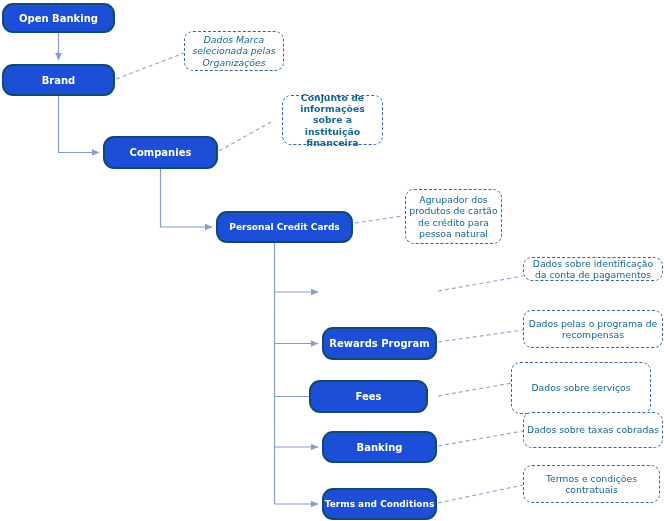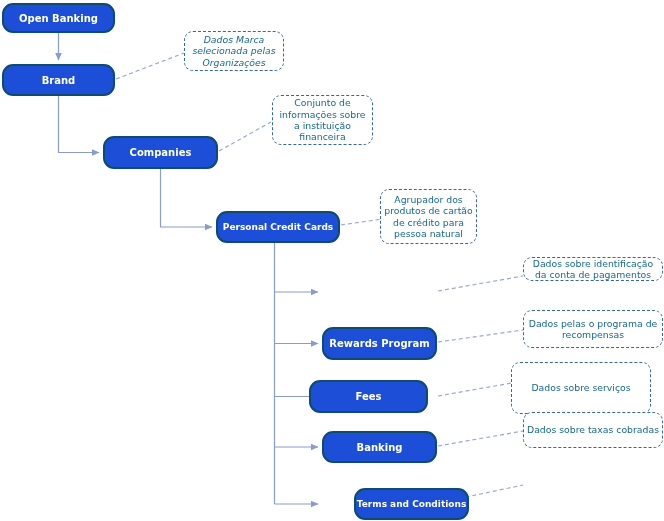--- a/index.html
+++ b/index.html
@@ -86,39 +86,40 @@
     <path d="M438,446 L523,431" fill="none" stroke="#9AA9D2" stroke-width="1.2" stroke-dasharray="4,3"></path>
     <path d="M438,503 L523,485" fill="none" stroke="#9AA9D2" stroke-width="1.2" stroke-dasharray="4,3"></path>
   </svg>
 
   <div class="node" style="left:2px; top:3px; width:113px; height:30px;">Open Banking</div>
 
   <div class="node" style="left:103px; top:136px; width:115px; height:33px;">Companies</div>
 
   <div class="node" style="left:2px; top:64px; width:113px; height:32px;">Brand</div>
 
-  <div class="node long" style="left:216px; top:211px; width:124px; height:32px;">Personal Credit Cards</div>
+  <div class="node long" style="left:216px; top:211px; width:137px; height:32px;">Personal Credit Cards</div>
 
 
   <div class="node" style="left:322px; top:327px; width:115px; height:33px;">Rewards Program</div>
 
   <div class="node" style="left:309px; top:380px; width:119px; height:33px;">Fees</div>
 
   <div class="node" style="left:322px; top:431px; width:115px; height:32px;">Banking</div>
 
-  <div class="node long" style="left:322px; top:488px; width:115px; height:32px;margin-left:32px;">Terms and Conditions</div>
+  <div class="node long" style="left:322px; top:488px; width:115px; height:32px;">Terms and Conditions</div>
 
   <div class="callout" style="left:184px; top:31px; width:100px; height:40px;font-style:italic;">Dados Marca selecionada pelas Organizações</div>
 
-  <div class="callout" style="left:272px; top:95px; width:101px; height:50px;">Conjunto de informações sobre a instituição financeira</div>
+  <div class="callout" style="left:282px; top:95px; width:101px; height:50px;font-weight:bold;">Conjunto de informações sobre a instituição financeira</div>
 
-  <div class="callout" style="left:380px; top:189px; width:97px; height:55px;">Agrupador dos produtos de cartão de crédito para pessoa natural</div>
+  <div class="callout" style="left:405px; top:189px; width:97px; height:55px;">Agrupador dos produtos de cartão de crédito para pessoa natural</div>
 
   <div class="callout" style="left:523px; top:257px; width:140px; height:24px;">Dados sobre identificação da conta de pagamentos</div>
 
   <div class="callout" style="left:523px; top:310px; width:140px; height:38px;">Dados pelas o programa de recompensas</div>
 
   <div class="callout" style="left:511px; top:362px; width:140px; height:52px;">Dados sobre serviços</div>
 
   <div class="callout" style="left:523px; top:412px; width:140px; height:36px;">Dados sobre taxas cobradas</div>
 
+  <div class="callout" style="left:523px; top:465px; width:137px; height:38px;">Termos e condições contratuais</div>
 
 </div>
 
 </body></html>

